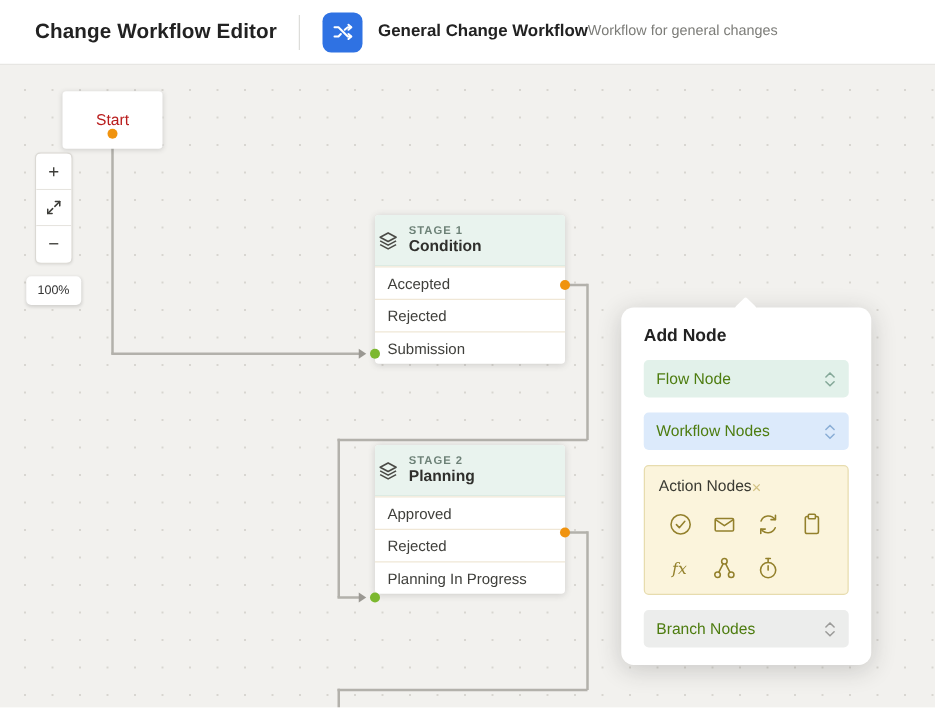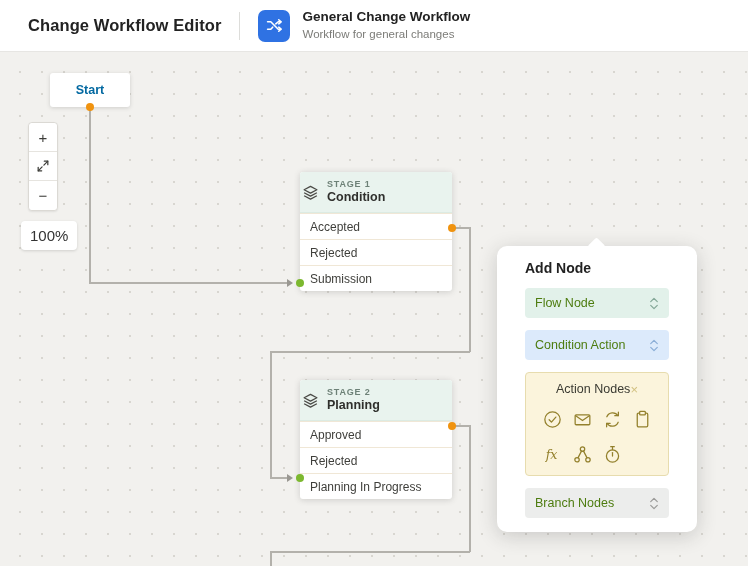--- a/index.html
+++ b/index.html
@@ -6,84 +6,84 @@
   html,body { width: 748px; height: 566px; font-family: "Liberation Sans", "DejaVu Sans", sans-serif; background:#fff; overflow:hidden; }
 
   .app { position:relative; width:748px; height:566px; }
 
   
   .header { position:absolute; top:0; left:0; width:100%; height:52px; background:#fff;
             border-bottom:1px solid #e7e6e3; display:flex; align-items:center; padding-left:28px; z-index:30; }
   .page-title { font-size:16.5px; font-weight:700; color:#222; letter-spacing:.1px; }
   .header-divider { width:1px; height:28px; background:#ddddda; margin:0 18px; }
   .wf-icon { width:32px; height:32px; border-radius:7px; background:#2f72e3; display:flex; align-items:center; justify-content:center; margin-right:12px; }
-  .wf-meta { display:flex; flex-direction:column; line-height:1.25; }
+  .wf-meta { display:flex; flex-direction:row; line-height:1.25; }
   .wf-name { font-size:13.5px; font-weight:700; color:#222; }
   .wf-desc { font-size:11.5px; color:#7c7c78; margin-top:1px; }
 
   
   .canvas { position:absolute; top:52px; left:0; width:748px; height:514px;
             background-color:#f2f1ee;
             background-image: radial-gradient(circle, #d8d6d0 1.1px, transparent 1.2px);
             background-size:22px 22px; background-position:9px 9px; }
 
   
   .edge { position:absolute; background:#b3b1ab; z-index:1; }
   .edge.h { height:1.5px; }
   .edge.v { width:1.5px; }
   .arrow { position:absolute; width:0; height:0; border-top:4px solid transparent; border-bottom:4px solid transparent;
            border-left:6px solid #9a9892; z-index:2; }
   .dot { position:absolute; width:8px; height:8px; border-radius:50%; z-index:6; }
   .dot.orange { background:#f0930f; }
   .dot.green  { background:#7cb82f; }
 
   
-  .start-node { position:absolute; left:50px; top:21px; width:80px; height:34px; background:#fff; border-radius:3px;
+  .start-node { position:absolute; left:50px; top:21px; width:80px; height:46px; background:#fff; border-radius:3px;
                 box-shadow:0 1px 4px rgba(50,50,50,.18); display:flex; align-items:center; justify-content:center;
-                font-size:12.5px; font-weight:700; color:#0369a1; z-index:5; }
+                font-size:12.5px; font-weight:400; color:#b91c1c; z-index:5; }
 
   
   .zoom-stack { position:absolute; left:28px; top:70px; width:30px; background:#fff; border:1px solid #dbd9d4;
                 border-radius:4px; box-shadow:0 1px 2px rgba(0,0,0,.08); z-index:10; }
   .zoom-btn { width:100%; height:29px; display:flex; align-items:center; justify-content:center; cursor:pointer;
               font-size:15px; color:#3c3c38; border-bottom:1px solid #e6e4df; background:#fff; }
   .zoom-btn:first-child { border-radius:4px 4px 0 0; }
   .zoom-btn:last-child { border-bottom:none; border-radius:0 0 4px 4px; }
   .zoom-level { position:absolute; left:21px; top:169px; background:#fff; border-radius:4px; padding:6px 9px;
-                font-size:15px; color:#333; box-shadow:0 1px 3px rgba(0,0,0,.14); z-index:10; }
+                font-size:10px; color:#333; box-shadow:0 1px 3px rgba(0,0,0,.14); z-index:10; }
 
   
   .stage-card { position:absolute; width:152px; background:#fff; border-radius:3px;
                 box-shadow:0 1px 6px rgba(60,60,60,.20); z-index:5; }
   .stage-header { height:41px; background:#e9f3ee; border-radius:3px 3px 0 0; display:flex; align-items:center;
                   padding:0 2px; gap:8px; border-bottom:1px solid #dcebe3; }
   .stage-header-text { display:flex; flex-direction:column; line-height:1.2; }
   .stage-label { font-size:9px; letter-spacing:.8px; color:#6d8177; font-weight:600; }
   .stage-name { font-size:12.5px; font-weight:700; color:#2f2f2c; margin-top:1px; }
   .stage-row { height:26px; display:flex; align-items:center; padding:0 10px; font-size:12px; color:#3f3f3b;
                border-top:1px solid #f0e7d6; cursor:pointer; }
   .stage-row:first-of-type { border-top:none; }
 
   
   .add-panel { position:absolute; left:497px; top:194px; width:200px; background:#fff; border-radius:10px;
-               box-shadow:0 4px 20px rgba(40,40,40,.20); padding:14px 28px; z-index:20; }
+               box-shadow:0 4px 20px rgba(40,40,40,.20); padding:14px 18px; z-index:20; }
   .add-panel .notch { position:absolute; top:-6px; left:93px; width:13px; height:13px; background:#fff; transform:rotate(45deg); border-radius:2px; }
   .panel-title { font-size:14px; font-weight:700; color:#222; margin-bottom:12px; }
   .node-row { height:30px; border-radius:4px; display:flex; align-items:center; justify-content:space-between;
               padding:0 10px; font-size:12.5px; color:#4d7c0f; margin-bottom:12px; cursor:pointer; }
   .node-row.flow { background:#e2f1ea; }
   .node-row.flow .chev { color:#84a898; }
   .node-row.condition { background:#dceafb; }
   .node-row.condition .chev { color:#8aaed6; }
   .node-row.branch { background:#ecedec; margin-bottom:0; }
   .node-row.branch .chev { color:#9b9b99; }
   .chev { display:flex; }
 
   .action-panel { background:#fbf4dc; border:1px solid #e7dcae; border-radius:4px; padding:9px 11px 10px; margin-bottom:12px; }
-  .action-head { display:flex; align-items:center; justify-content:center; }
+  .action-head { display:flex; align-items:center; justify-content:flex-start; }
   .action-title { font-size:12.5px; color:#3a3a32; font-weight:400; }
   .action-close { font-size:13px; color:#d2c182; cursor:pointer; line-height:1; }
   .action-grid { display:grid; grid-template-columns:repeat(4,1fr); row-gap:13px; margin-top:12px; justify-items:center; align-items:center; }
   .action-grid > .aicon { width:22px; height:22px; display:flex; align-items:center; justify-content:center; cursor:pointer; }
 </style>
 </head>
 <body>
 
 <div class="app">
 
@@ -158,21 +158,21 @@
       <div class="stage-row">
           <span>Rejected</span>
         </div>
       <div class="stage-row">
           <span>Submission</span>
         </div>
     </div>
     <div class="dot orange" style="left:448px; top:172px;"></div>
     <div class="dot green" style="left:296px; top:227px;"></div>
 
-    <div class="stage-card" style="left:300px; top:328px;">
+    <div class="stage-card" style="left:300px; top:304px;">
       <div class="stage-header">
         <svg width="17" height="17" viewBox="0 0 16 16" fill="none" stroke="#4a4a46" stroke-width="1.2" stroke-linejoin="round">
           <path d="M8 2.2L14 5.4 8 8.6 2 5.4z"></path>
             <path d="M2 8.2l6 3.2 6-3.2"></path>
             <path d="M2 11l6 3.2L14 11"></path>
         </svg>
         <div class="stage-header-text">
           <div class="stage-label">STAGE 2</div>
           <div class="stage-name">Planning</div>
         </div>
@@ -198,21 +198,21 @@
         <span>Flow Node</span>
         <span class="chev">
           <svg width="10" height="15" viewBox="0 0 10 16" fill="none" stroke="currentColor" stroke-width="1.3" stroke-linecap="round" stroke-linejoin="round">
             <path d="M1.5 6L5 2.5 8.5 6"></path>
               <path d="M1.5 10L5 13.5 8.5 10"></path>
           </svg>
         </span>
       </div>
 
       <div class="node-row condition">
-        <span>Condition Action</span>
+        <span>Workflow Nodes</span>
         <span class="chev">
           <svg width="10" height="15" viewBox="0 0 10 16" fill="none" stroke="currentColor" stroke-width="1.3" stroke-linecap="round" stroke-linejoin="round">
             <path d="M1.5 6L5 2.5 8.5 6"></path>
               <path d="M1.5 10L5 13.5 8.5 10"></path>
           </svg>
         </span>
       </div>
 
       <div class="action-panel">
         <div class="action-head">

